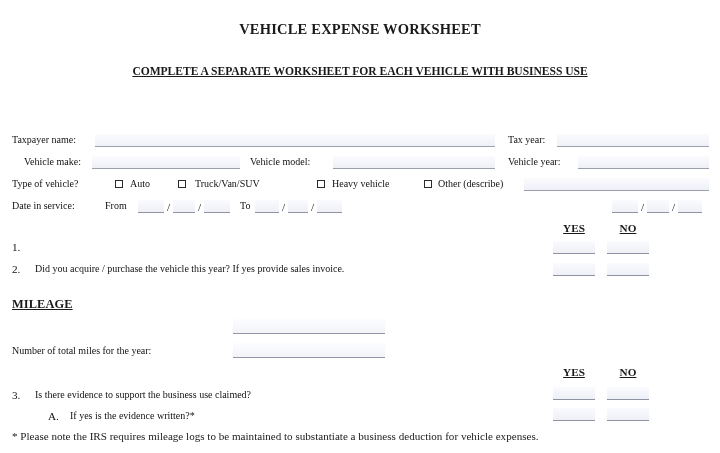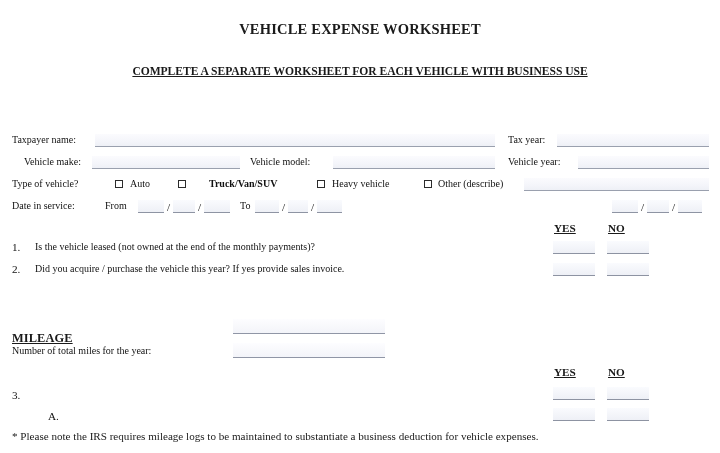--- a/index.html
+++ b/index.html
@@ -49,21 +49,21 @@
 
   
   .section-head {
     position: absolute;
     font-size: 12.4px;
     font-weight: bold;
     text-decoration: underline;
     letter-spacing: 0.1px;
   }
   #sec-vehicle-info { top: 111px; left: 12px; }
-  #sec-mileage { top: 297px; left: 12px; margin-top: 34px; }
+  #sec-mileage { top: 297px; left: 12px; }
 
   
   .txt {
     position: absolute;
     font-size: 10px;
     line-height: 14px;
     white-space: nowrap;
     color: #111;
   }
   .txt.q-num { font-size: 11.2px; }
@@ -117,20 +117,21 @@
     box-sizing: border-box;
     background: #fff;
   }
 
   
   .yn-head {
     position: absolute;
     font-size: 11.2px;
     font-weight: bold;
     text-decoration: underline;
+    text-align: center;
     width: 40px;
   }
   .yn-line {
     position: absolute;
     width: 42px;
     height: 13px;
     background: linear-gradient(to bottom, #fafbfe 0%, #eef0f6 100%);
     border-bottom: 1.4px solid #8d93a2;
     box-sizing: border-box;
   }
@@ -158,21 +159,21 @@
 
   <div class="txt" style="top:155px; left:508px;">Vehicle year:</div>
   <div class="field" style="top:156px; left:578px; width:131px; height:13px;"></div>
 
   <div class="txt" style="top:177px; left:12px;">Type of  vehicle?</div>
 
   <div class="cb" style="top:180px; left:115px;"></div>
   <div class="txt" style="top:177px; left:130px;">Auto</div>
 
   <div class="cb" style="top:180px; left:178px;"></div>
-  <div class="txt" style="top:177px; left:209px;font-weight:bold;">Truck/Van/SUV</div>
+  <div class="txt" style="top:177px; left:195px;">Truck/Van/SUV</div>
 
   <div class="cb" style="top:180px; left:317px;"></div>
   <div class="txt" style="top:177px; left:332px;">Heavy vehicle</div>
 
   <div class="cb" style="top:180px; left:424px;"></div>
   <div class="txt" style="top:177px; left:438px;">Other (describe)</div>
   <div class="field" style="top:178px; left:524px; width:185px; height:13px;"></div>
 
   <div class="txt" style="top:199px; left:12px;">Date in service:</div>
   <div class="txt" style="top:199px; left:105px;">From</div>
@@ -187,42 +188,43 @@
   </div>
 
   <div class="datefield" style="top:200px; left:612px;">
     <span class="date-seg" style="width:26px;"></span><span class="date-slash">/</span><span class="date-seg" style="width:22px;"></span><span class="date-slash">/</span><span class="date-seg" style="width:24px;"></span>
   </div>
 
   <div class="yn-head" style="top:222px; left:554px;">YES</div>
   <div class="yn-head" style="top:222px; left:608px;">NO</div>
 
   <div class="txt q-num" style="top:240px; left:12px;">1.</div>
-  <div class="txt" style="top:240px; left:35px;">Is the vehicle leased (not owned at the end of the monthly payments)?</div>
   <div class="yn-line" style="top:241px; left:553px;"></div>
   <div class="yn-line" style="top:241px; left:607px;"></div>
 
   <div class="txt q-num" style="top:262px; left:12px;">2.</div>
   <div class="txt" style="top:262px; left:35px;">Did you acquire / purchase the vehicle this year?  If yes provide sales invoice.</div>
   <div class="yn-line" style="top:263px; left:553px;"></div>
   <div class="yn-line" style="top:263px; left:607px;"></div>
 
   <div class="section-head" id="sec-mileage">MILEAGE</div>
 
   <div class="field boxed" style="top:319px; left:233px; width:152px; height:15px;"></div>
 
   <div class="txt" style="top:344px; left:12px;">Number of total miles for the year:</div>
   <div class="field boxed" style="top:343px; left:233px; width:152px; height:15px;"></div>
 
   <div class="yn-head" style="top:366px; left:554px;">YES</div>
   <div class="yn-head" style="top:366px; left:608px;">NO</div>
 
   <div class="txt q-num" style="top:388px; left:12px;">3.</div>
+  <div class="txt" style="top:388px; left:35px;">Is there evidence to support the business use claimed?</div>
   <div class="yn-line" style="top:387px; left:553px;"></div>
   <div class="yn-line" style="top:387px; left:607px;"></div>
 
   <div class="txt q-num" style="top:409px; left:48px;">A.</div>
+  <div class="txt" style="top:409px; left:70px;">If yes is the evidence written?*</div>
   <div class="yn-line" style="top:408px; left:553px;"></div>
   <div class="yn-line" style="top:408px; left:607px;"></div>
 
   <div class="note" style="top:430px; left:12px;">* Please note the IRS requires mileage logs to be maintained to substantiate a business deduction for vehicle expenses.</div>
 
 </div>
 
 </body></html>

